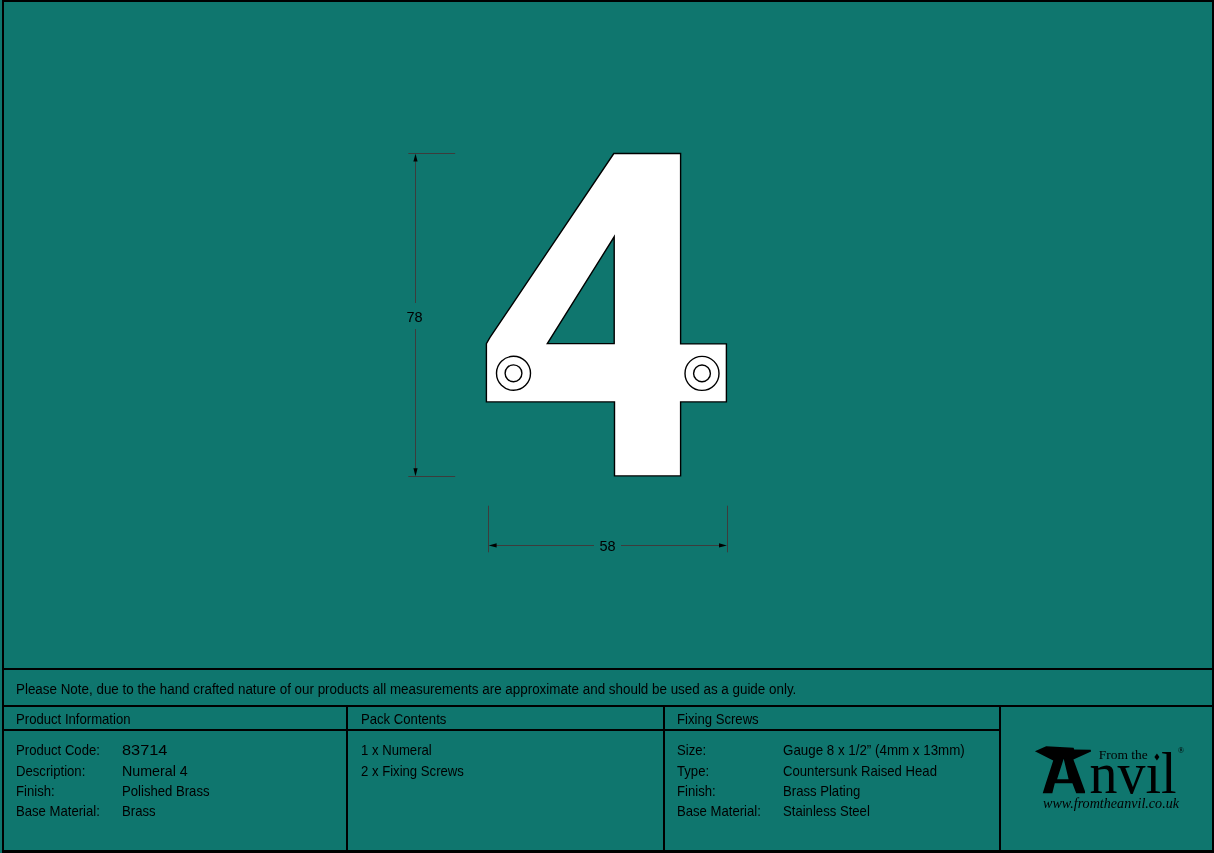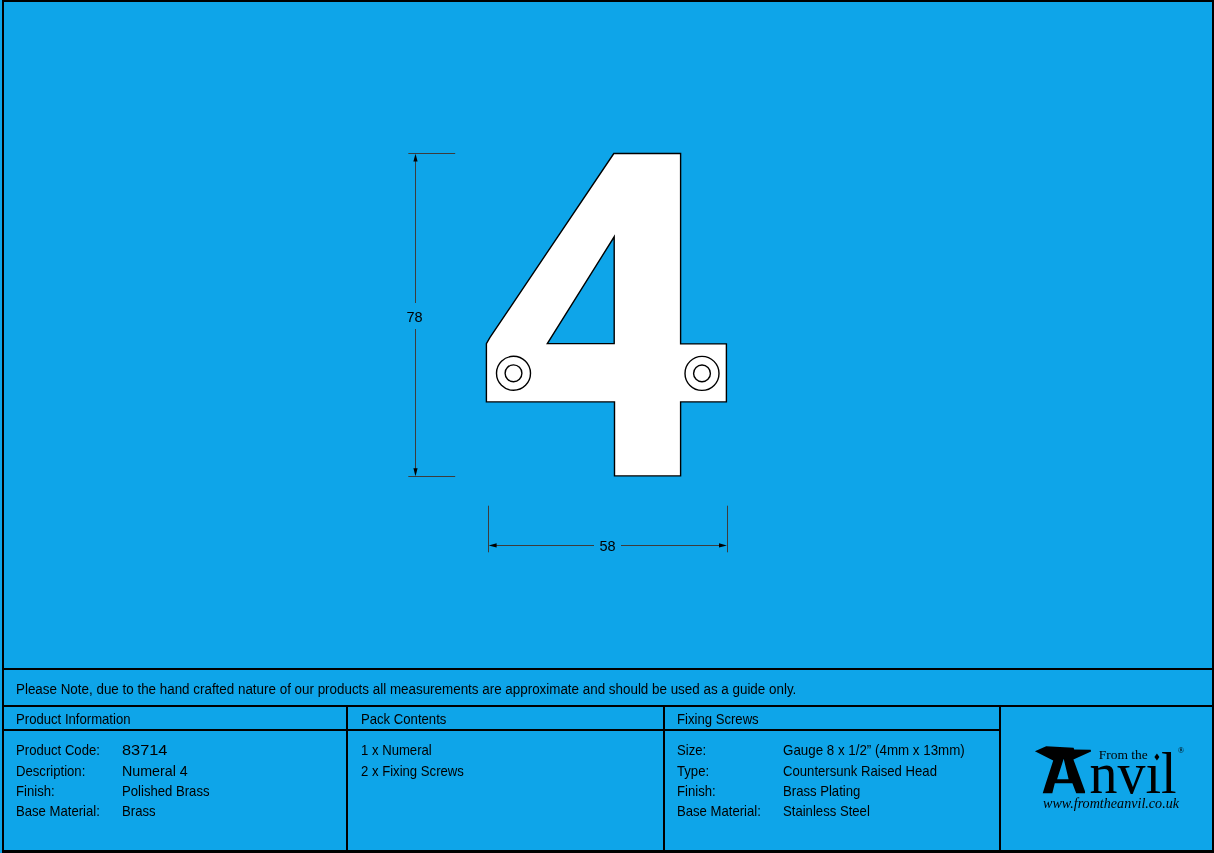--- a/index.html
+++ b/index.html
@@ -1,16 +1,16 @@
 <!DOCTYPE html>
 <html><head>
 <meta charset="utf-8">
 <style>
   html,body{margin:0;padding:0;background:#fff;}
-  #page{position:relative;width:1214px;height:853px;background:#0ea5e9;overflow:hidden;
+  #page{position:relative;width:1214px;height:853px;background:#0f766e;overflow:hidden;
         font-family:"Liberation Sans",sans-serif;color:#000;}
   .abs{position:absolute;}
   .hline{position:absolute;background:#000;height:2px;}
   .vline{position:absolute;background:#000;width:2px;}
   .cell{position:absolute;font-size:15px;white-space:nowrap;transform:scaleX(0.875);transform-origin:0 50%;}
 </style>
 </head>
 <body>
 <div id="page">
 

